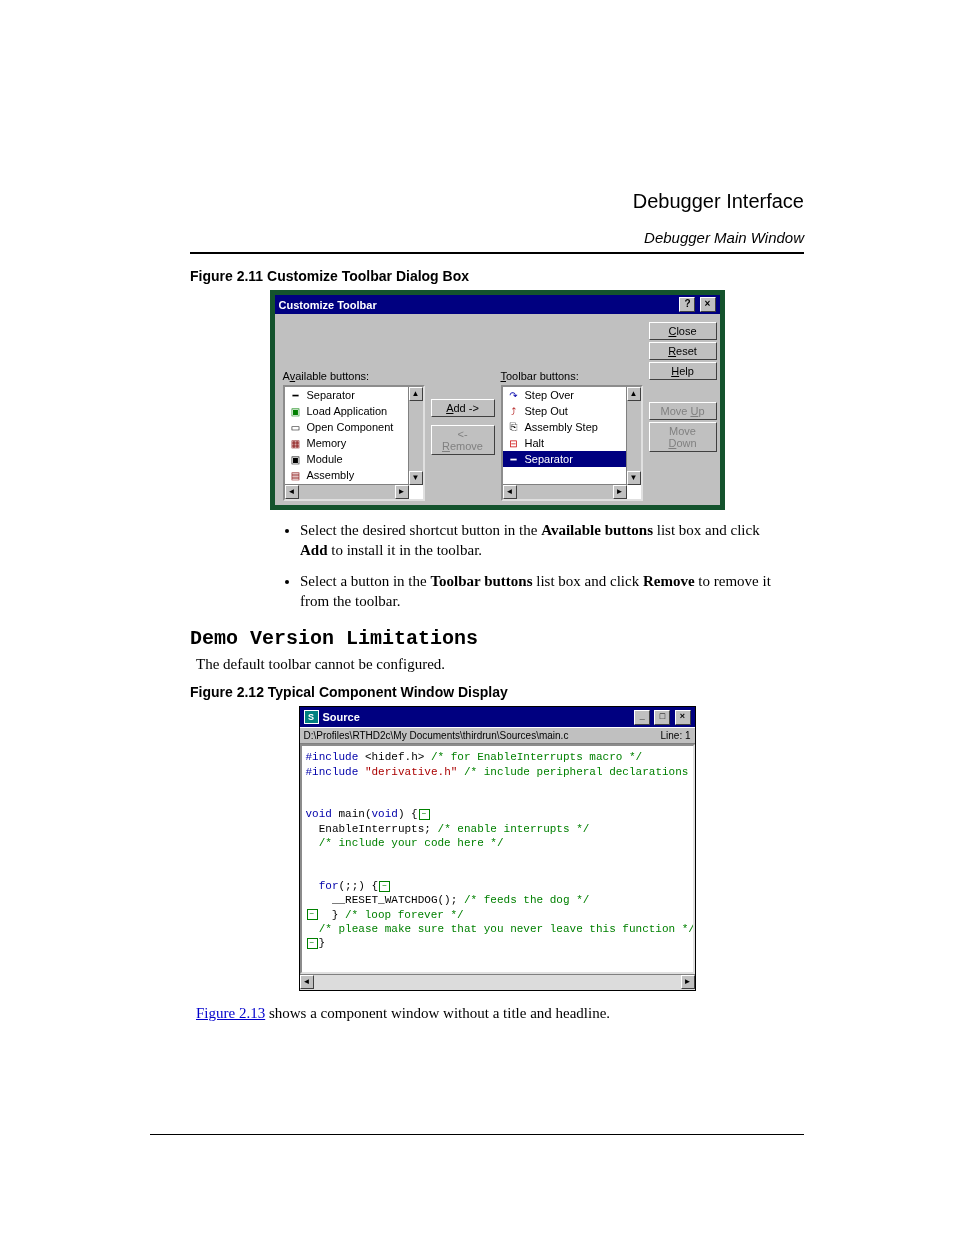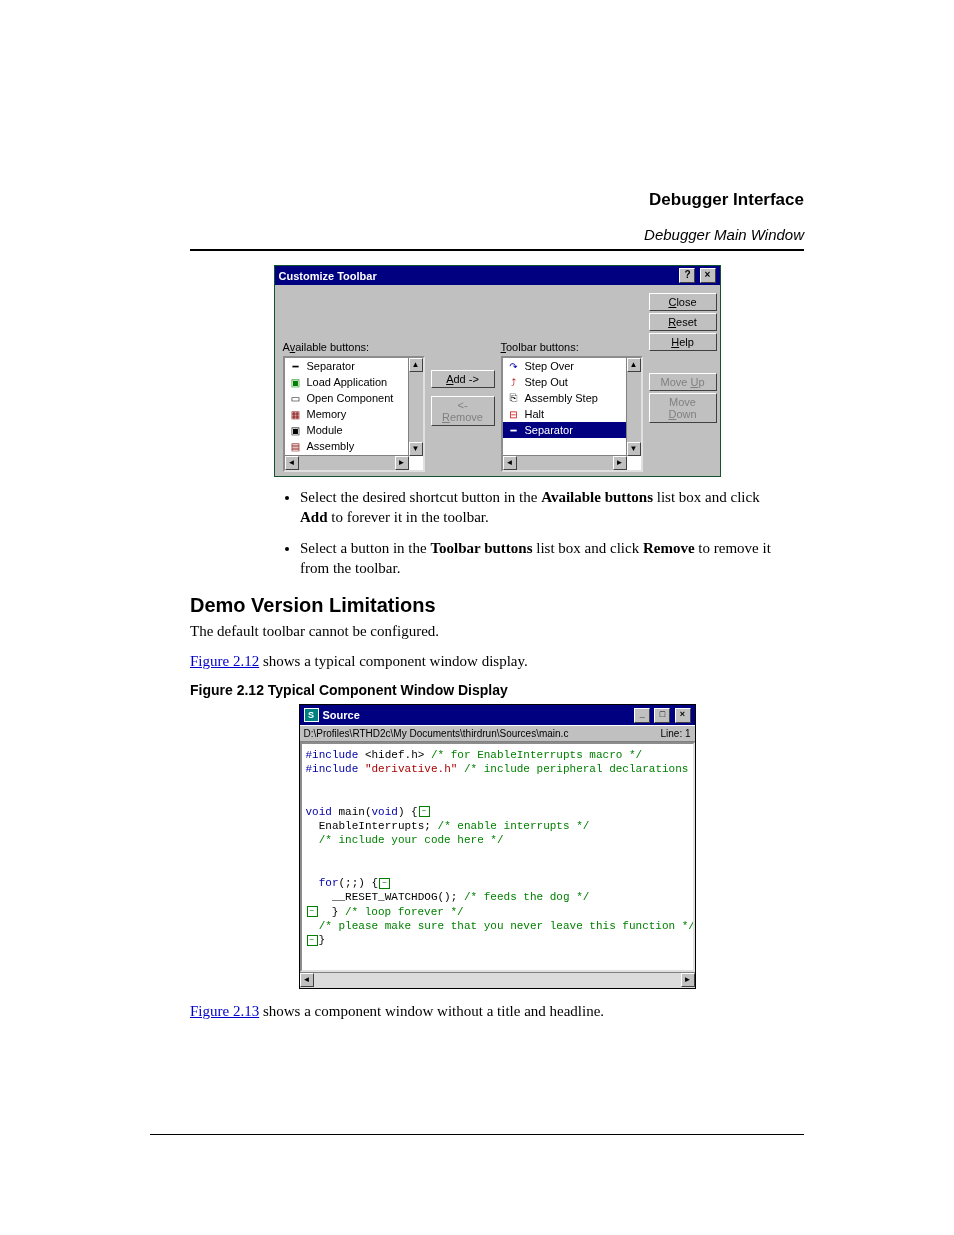--- a/index.html
+++ b/index.html
@@ -15,22 +15,22 @@
     position: relative;
     box-sizing: border-box;
     padding: 190px 150px 0 190px;
   }
   .hdr {
     text-align: right;
     margin-bottom: 4px;
   }
   .hdr-title {
     font-family: Arial, sans-serif;
-    font-weight: bold;
-    font-size: 17px;
+    font-weight: normal;
+    font-size: 20px;
   }
   .hdr-sub {
     font-family: Arial, sans-serif;
     font-style: italic;
     font-size: 15px;
     margin-top: 16px;
   }
   .hr {
     border: none;
     border-top: 2px solid #000;
@@ -43,21 +43,21 @@
     margin: 3px 0 6px 0;
   }
   .fig-wrap {
     text-align: center;
     margin: 4px 0 10px 0;
   }
   
   .dlg1 {
     display: inline-block;
     width: 445px;
-    border: 1px solid #14532d;
+    border: 5px solid #14532d;
     background: #c0c0c0;
     font-family: Tahoma, Arial, sans-serif;
     font-size: 11px;
     text-align: left;
   }
   .dlg1-title {
     background: #000080;
     color: #fff;
     font-weight: bold;
     padding: 2px 4px;
@@ -128,26 +128,26 @@
   }
   .btn.dis { color:#808080; }
   .rcol { display:flex; flex-direction:column; gap:2px; }
   .rcol .btn { min-width:58px; }
   .ul { text-decoration: underline; }
 
   
   .bullets { margin: 10px 0 14px 110px; padding:0; }
   .bullets li { font-size: 15px; margin: 6px 20px 10px 0; line-height:1.35; }
   .h3 {
-    font-family: Liberation Sans, sans-serif;
+    font-family: Liberation Mono, monospace;
     font-weight: bold;
     font-size: 20px;
     margin: 16px 0 4px 0;
   }
-  .p { font-size:15px; margin: 2px 0 10px 0; line-height:1.35; }
+  .p { font-size:15px; margin: 2px 0 10px 6px; line-height:1.35; }
   a.link { color: #0000cc; text-decoration: underline; }
 
   
   .dlg2 {
     display:inline-block; width: 395px;
     border:1px solid #000; background:#c0c0c0;
     font-family: Tahoma, Arial, sans-serif; font-size:11px; text-align:left;
   }
   .dlg2-title {
     background:#000080; color:#fff; font-weight:bold;
@@ -205,20 +205,21 @@
 </head>
 <body>
 
 <div class="page">
   <div class="hdr">
     <div class="hdr-title">Debugger Interface</div>
     <div class="hdr-sub">Debugger Main Window</div>
   </div>
   <hr class="hr">
 
+  <div class="fig-caption">Figure 2.11  Customize Toolbar Dialog Box</div>
 
   <div class="fig-wrap">
     <div class="dlg1">
       <div class="dlg1-title">
         <span>Customize Toolbar</span>
         <span class="dlg1-title-btns">
           <span>?</span>
           <span>×</span>
         </span>
       </div>
@@ -306,28 +307,27 @@
           <div class="btn"><span class="ul">H</span><span>elp</span></div>
           <div style="height:18px"></div>
           <div class="btn dis"><span>Move </span><span class="ul">U</span><span>p</span></div>
           <div class="btn dis"><span>Move </span><span class="ul">D</span><span>own</span></div>
         </div>
       </div>
     </div>
   </div>
 
   <ul class="bullets">
-    <li><span>Select the desired shortcut button in the </span><b>Available buttons</b><span> list box and click </span><b>Add</b><span> to forever it in the toolbar.</span></li>
+    <li><span>Select the desired shortcut button in the </span><b>Available buttons</b><span> list box and click </span><b>Add</b><span> to install it in the toolbar.</span></li>
     <li><span>Select a button in the </span><b>Toolbar buttons</b><span> list box and click </span><b>Remove</b><span> to remove it from the toolbar.</span></li>
   </ul>
 
   <div class="h3">Demo Version Limitations</div>
   <div class="p">The default toolbar cannot be configured.</div>
 
-  <div class="p"><a class="link">Figure 2.12</a><span> shows a typical component window display.</span></div>
 
   <div class="fig-caption">Figure 2.12  Typical Component Window Display</div>
 
   <div class="fig-wrap">
     <div class="dlg2">
       <div class="dlg2-title">
         <span class="left">
           <span class="sbox">S</span>
           <span>Source</span>
         </span>

